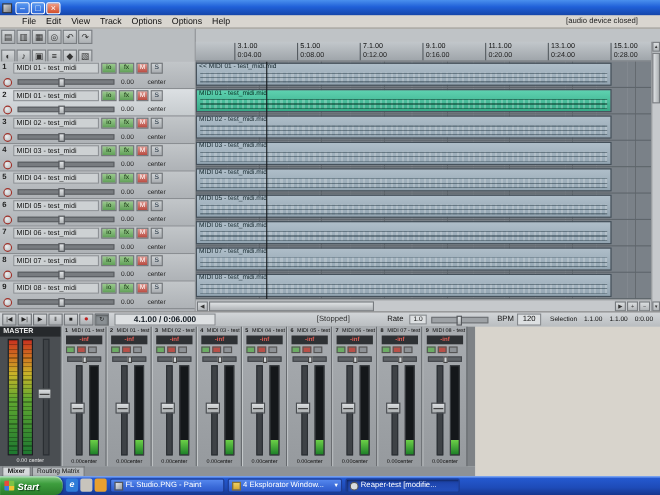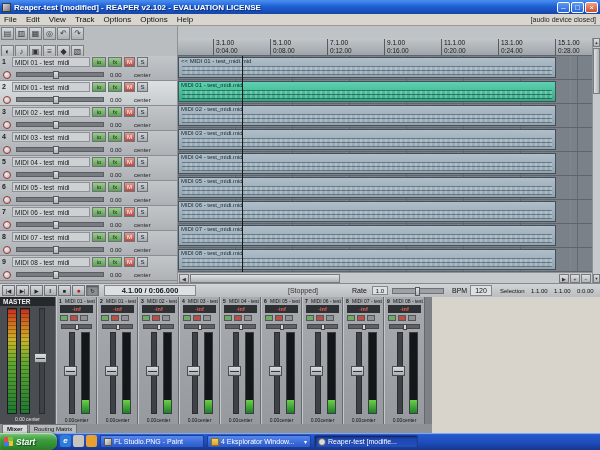--- a/index.html
+++ b/index.html
@@ -9,21 +9,21 @@
 
 
 .titlebar{position:absolute;left:0;top:0;width:600px;height:14px;background:linear-gradient(180deg,#4A90EE 0%,var(--titlebar-blue,#2060D8) 45%,#1545A8 100%);display:flex;align-items:center;padding:0 2px;color:#fff}
 .appicon{width:9px;height:9px;background:linear-gradient(135deg,#D8D8D8,#787878);border:1px solid #3A3A3A;margin-right:3px;flex:0 0 9px}
 .titletext{font-size:8px;font-weight:bold;text-shadow:1px 1px 1px #0A2A6A;white-space:nowrap;overflow:hidden;flex:1}
 .winbtns{display:flex;gap:1px}
 .wb{width:13px;height:11px;font-size:8px;line-height:9px;text-align:center;color:#fff;border:1px solid #fff;border-radius:2px;background:linear-gradient(180deg,#5A9AF0,#2B66D8)}
 .wb.close{background:linear-gradient(180deg,#F0A088,#D24E2A)}
 
 
-.menubar{position:absolute;left:0;top:14px;width:600px;height:12px;background:#D9D6D0;border-bottom:1px solid #9A9894;display:flex;align-items:center;padding:0 4px;font-size:8px;color:#111}
+.menubar{position:absolute;left:0;top:14px;width:600px;height:12px;background:#D9D6D0;border-bottom:1px solid #9A9894;display:flex;align-items:center;padding:0 20px;font-size:8px;color:#111}
 .menuitem{margin-right:9px;cursor:default}
 .audiostatus{margin-left:auto;font-size:7px;color:#222}
 
 
 .toolbar{position:absolute;left:0;top:26px;width:178px;height:30px;background:#B9BDC0;border-right:1px solid #8E9296}
 .tbutton{display:inline-block;width:13px;height:13px;margin:1px 0 0 1px;background:linear-gradient(180deg,#D5D8DA,#ADB1B4);border:1px solid #7A7E82;font-size:8px;line-height:11px;text-align:center;color:#333;vertical-align:top;overflow:hidden}
 
 
 .tcp{position:absolute;left:0;top:56px;width:178px;height:227px;background:#AEB2B6;border-right:1px solid #8E9296}
 .trow{position:relative;height:25px;border-bottom:1px solid #8A8E92;background:linear-gradient(180deg,#C2C6C9,#AEB2B6)}
@@ -141,21 +141,20 @@
 .ti1{background:#4CAF50}.ti2{background:#E05050}.ti3{background:#4878E0}.ti4{background:#E8C040}
 .clock{margin-left:auto;color:#fff;font-size:7.5px}
 </style>
 </head>
 <body>
 
 <div class="screen">
 
   <div class="titlebar">
     <span class="appicon"></span>
-    <span class="titletext">Reaper-test [modified] - REAPER v2.102 - EVALUATION LICENSE</span>
     <span class="winbtns">
       <span class="wb">–</span>
       <span class="wb">□</span>
       <span class="wb close">×</span>
     </span>
   </div>
 
   <div class="menubar">
     <span class="menuitem">File</span>
     <span class="menuitem">Edit</span>

